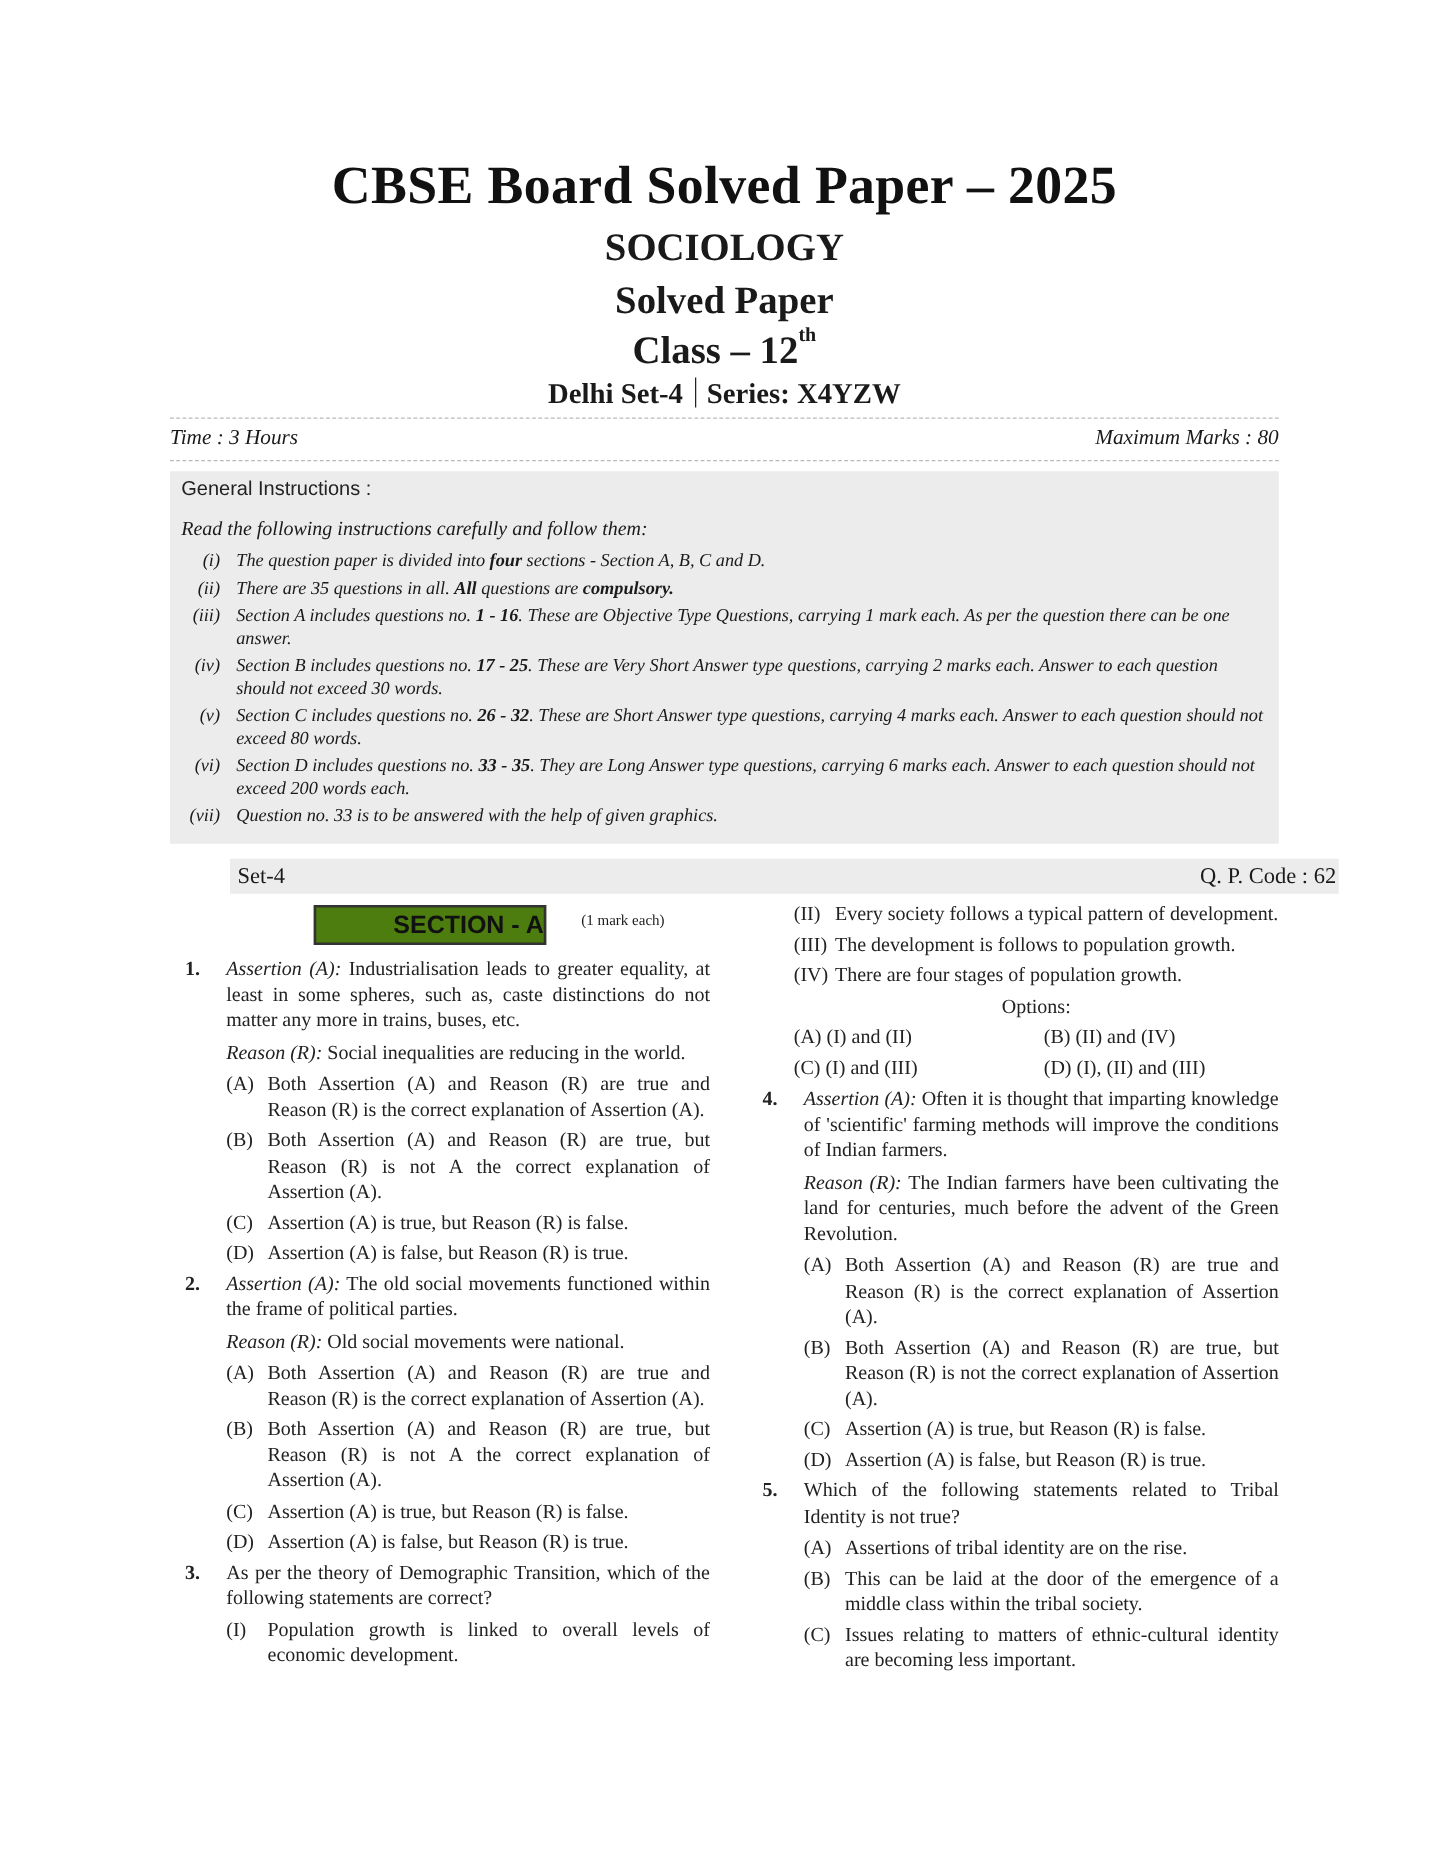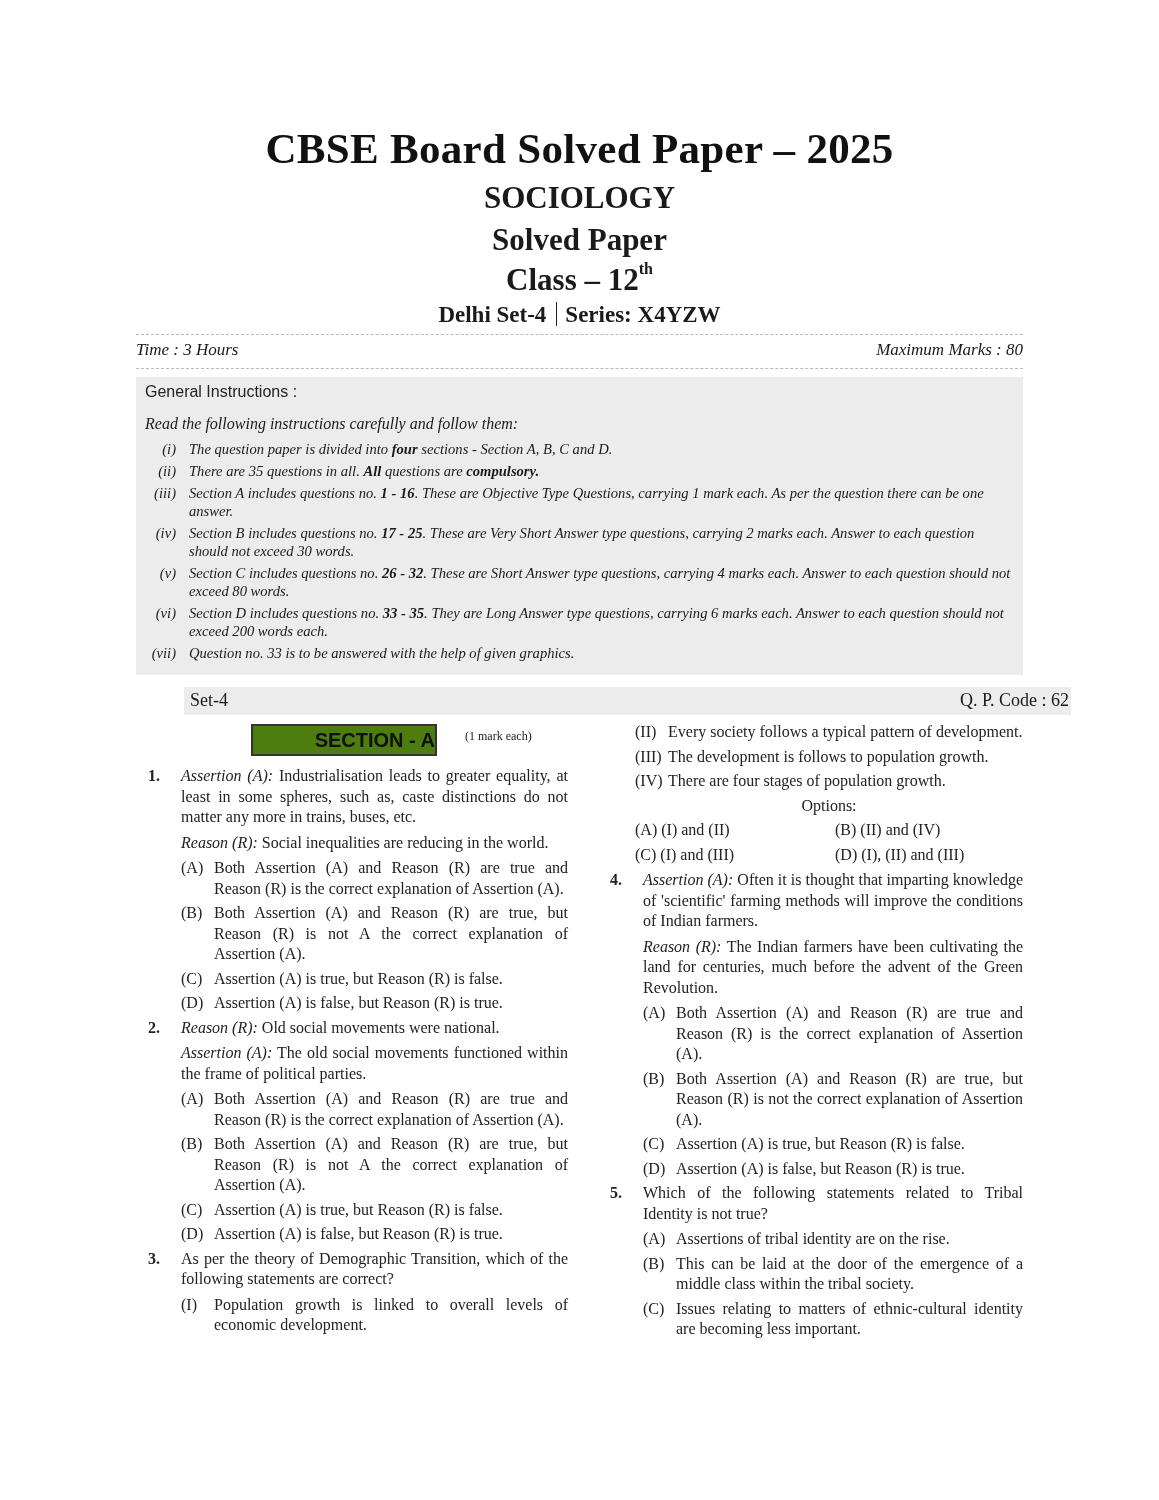--- a/index.html
+++ b/index.html
@@ -96,22 +96,22 @@
       <div class="just para"><span class="it">Assertion (A):</span><span> Industrialisation leads to greater equality, at least in some spheres, such as, caste distinctions do not matter any more in trains, buses, etc.</span></div>
       <div class="just para"><span class="it">Reason (R):</span><span> Social inequalities are reducing in the world.</span></div>
       <div class="opt"><span class="ol">(A)</span><span>Both Assertion (A) and Reason (R) are true and Reason (R) is the correct explanation of Assertion (A).</span></div>
       <div class="opt"><span class="ol">(B)</span><span>Both Assertion (A) and Reason (R) are true, but Reason (R) is not A the correct explanation of Assertion (A).</span></div>
       <div class="opt"><span class="ol">(C)</span><span>Assertion (A) is true, but Reason (R) is false.</span></div>
       <div class="opt"><span class="ol">(D)</span><span>Assertion (A) is false, but Reason (R) is true.</span></div>
     </div>
 
     <div class="q">
       <span class="qn">2.</span>
+      <div class="just para"><span class="it">Assertion (A):</span><span> The old social movements functioned within the frame of political parties.</span></div>
       <div class="just para"><span class="it">Reason (R):</span><span> Old social movements were national.</span></div>
-      <div class="just para"><span class="it">Assertion (A):</span><span> The old social movements functioned within the frame of political parties.</span></div>
       <div class="opt"><span class="ol">(A)</span><span>Both Assertion (A) and Reason (R) are true and Reason (R) is the correct explanation of Assertion (A).</span></div>
       <div class="opt"><span class="ol">(B)</span><span>Both Assertion (A) and Reason (R) are true, but Reason (R) is not A the correct explanation of Assertion (A).</span></div>
       <div class="opt"><span class="ol">(C)</span><span>Assertion (A) is true, but Reason (R) is false.</span></div>
       <div class="opt"><span class="ol">(D)</span><span>Assertion (A) is false, but Reason (R) is true.</span></div>
     </div>
 
     <div class="q">
       <span class="qn">3.</span>
       <div class="just para">As per the theory of Demographic Transition, which of the following statements are correct?</div>
       <div class="opt"><span class="ol">(I)</span><span>Population growth is linked to overall levels of economic development.</span></div>

